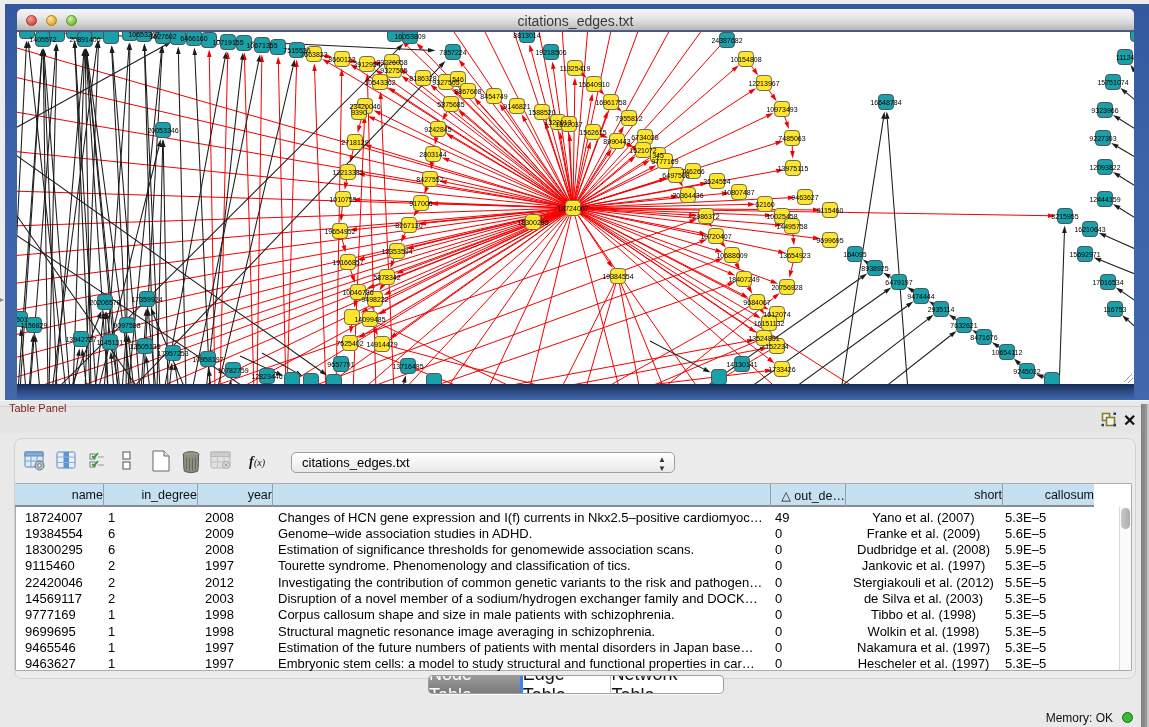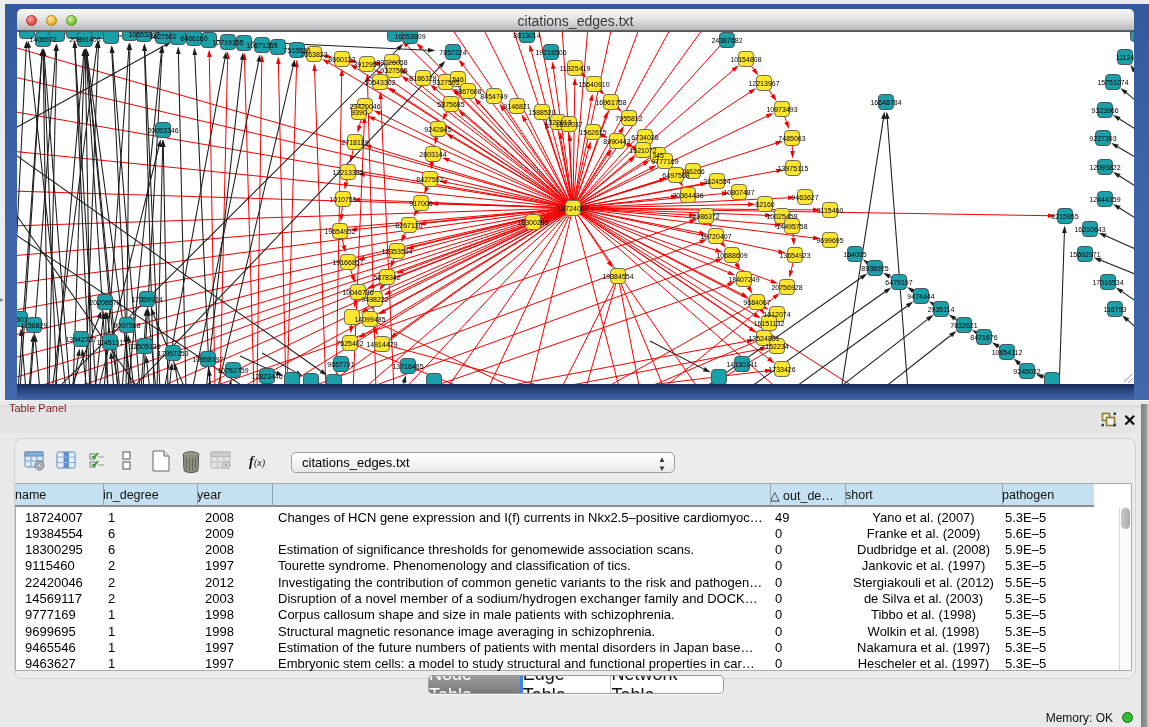--- a/index.html
+++ b/index.html
@@ -16,21 +16,21 @@
 #wtitle{position:absolute;left:0;top:4px;width:100%;text-align:center;font-size:14px;color:#383838}
 #canvas{position:absolute;left:0;top:23px;width:1117px;height:352px;background:#fff;overflow:hidden}
 #tablezone{position:absolute;left:0;top:400px;width:1149px;height:327px;background:#e9e9e9;border-top:1px solid #f6f6f6}
 #tpbar{position:absolute;left:0;top:5px;width:1149px;height:27px;background:#e5e5e5;border-top:1px solid #d0d0d0}
 #tptitle{position:absolute;left:9px;top:1px;font-size:11px;color:#7f1d1d}
 #panel{position:absolute;left:14px;top:37px;width:1122px;height:241px;background:#ececec;border:1px solid #d2d2d2;border-radius:8px}
 #rstrip1{position:absolute;left:1141px;top:3px;width:6px;height:324px;background:linear-gradient(90deg,#7f7f7f,#9b9b9b)}
 #rstrip2{position:absolute;left:1147px;top:3px;width:2px;height:324px;background:#c6c6c6}
 #tblbox{position:absolute;left:15px;top:82px;width:1117px;height:188px;background:#fff;border:1px solid #ababab;border-radius:1px}
 #thead{position:absolute;left:15px;top:83px;width:1079px;height:23px;background:#c5e1f1;border-bottom:2px solid #8c8c8c}
-.th{position:absolute;top:4px;font-size:12.5px;color:#111;text-align:left}
+.th{position:absolute;top:4px;font-size:12.5px;color:#111;text-align:right}
 .sep{position:absolute;top:0;width:1px;height:23px;background:#8fa3ad}
 .trow{position:absolute;left:0;width:1149px;height:16px;font-size:13px;color:#000}
 .c{position:absolute;top:0;white-space:nowrap}
 .cc{text-align:center}
 #vscroll{position:absolute;left:1119px;top:106px;width:12px;height:163px;background:#fafafa;border-left:1px solid #d8d8d8}
 #vthumb{position:absolute;left:1121px;top:107px;width:9px;height:21px;background:linear-gradient(90deg,#c9c9c9,#ababab);border-radius:5px}
 #tabs{position:absolute;left:428px;top:274px;width:296px;height:19px;border:1px solid #9d9d9d;border-radius:4px;background:#fff;display:flex;overflow:hidden;box-shadow:0 1px 1px rgba(255,255,255,.8)}
 .tab{height:100%;font-size:18px;display:flex;align-items:center;justify-content:center;color:#111}
 #tab1{width:91px;background:linear-gradient(180deg,#9a9a9a,#7b7b7b);color:#fff}
 #tab2{width:92px;border-left:3px solid #3b82f6;border-right:1px solid #c8c8c8}
@@ -946,41 +946,42 @@
     </g>
   </svg></div>
   <div id="combo">citations_edges.txt<span class="arr">▲<br>▼</span></div>
   <div id="tblbox"></div>
   <div id="thead">
     <span class="th" style="left:0;width:88px">name</span>
     <span class="th" style="left:88px;width:94px">in_degree</span>
     <span class="th" style="left:182px;width:75px">year</span>
     <span class="th" style="left:755px;width:75px">△ out_de…</span>
     <span class="th" style="left:830px;width:157px">short</span>
-    <span class="th" style="left:987px;width:92px">pathogen</span>
+    <span class="th" style="left:987px;width:92px">callosum</span>
     <span class="sep" style="left:88px"></span>
       <span class="sep" style="left:182px"></span>
     <span class="sep" style="left:257px"></span>
       <span class="sep" style="left:755px"></span>
     <span class="sep" style="left:830px"></span>
       <span class="sep" style="left:987px"></span>
   </div>
   <div class="trow" style="top:108.5px">
 <span class="c" style="left:25px">18724007</span>
 <span class="c" style="left:108px">1</span>
 <span class="c" style="left:205px">2008</span>
 <span class="c" style="left:278px">Changes of HCN gene expression and I(f) currents in Nkx2.5–positive cardiomyoc…</span>
 <span class="c" style="left:775px">49</span>
 <span class="c cc" style="left:845px;width:157px">Yano et al. (2007)</span>
 <span class="c" style="left:1005px">5.3E–5</span>
 </div>
 <div class="trow" style="top:124.8px">
 <span class="c" style="left:25px">19384554</span>
 <span class="c" style="left:108px">6</span>
 <span class="c" style="left:205px">2009</span>
+<span class="c" style="left:278px">Genome–wide association studies in ADHD.</span>
 <span class="c" style="left:775px">0</span>
 <span class="c cc" style="left:845px;width:157px">Franke et al. (2009)</span>
 <span class="c" style="left:1005px">5.6E–5</span>
 </div>
 <div class="trow" style="top:141.1px">
 <span class="c" style="left:25px">18300295</span>
 <span class="c" style="left:108px">6</span>
 <span class="c" style="left:205px">2008</span>
 <span class="c" style="left:278px">Estimation of significance thresholds for genomewide association scans.</span>
 <span class="c" style="left:775px">0</span>

